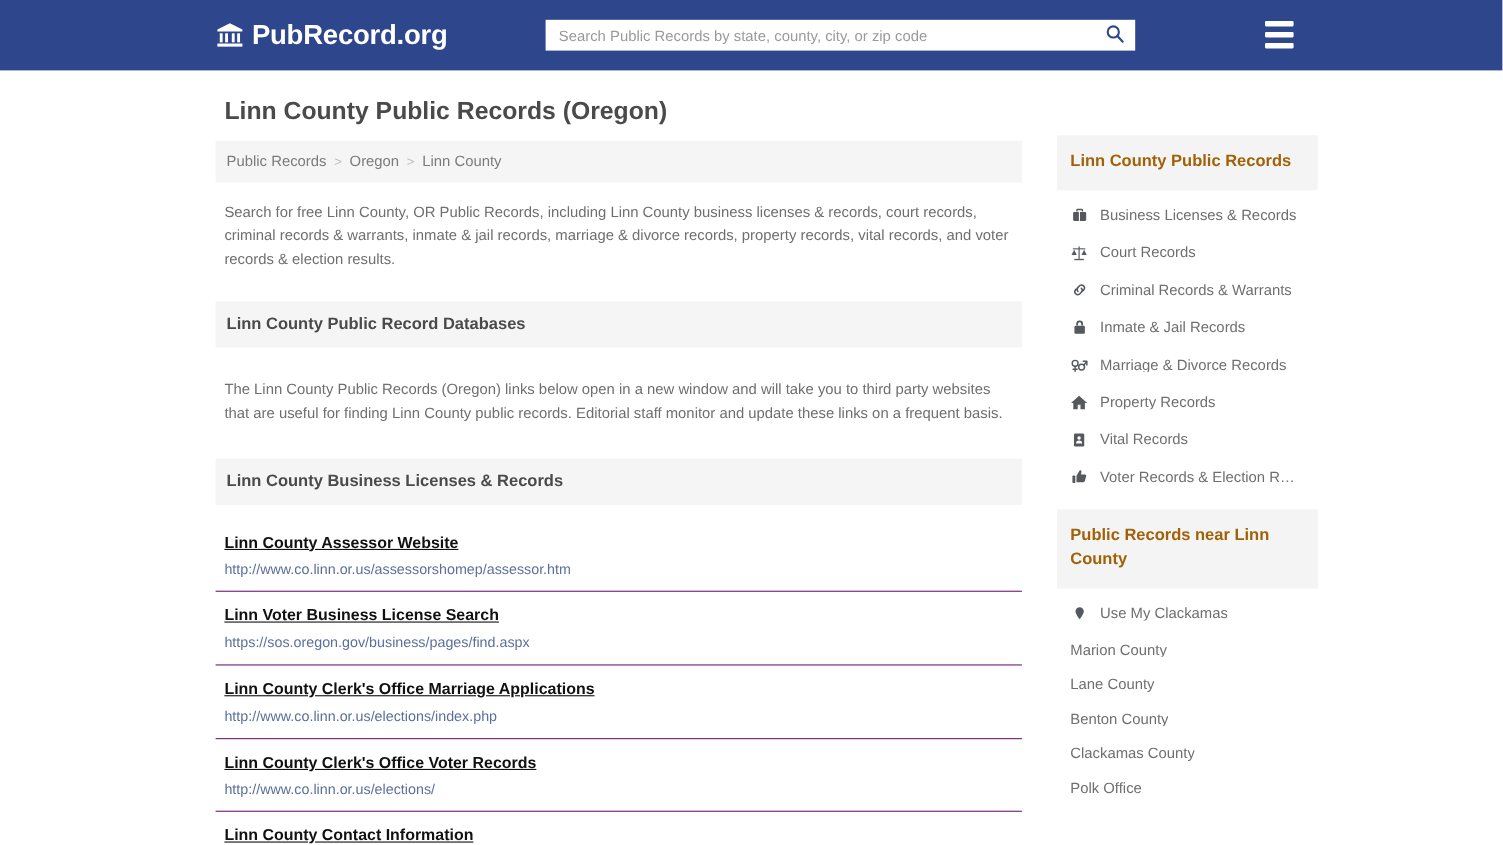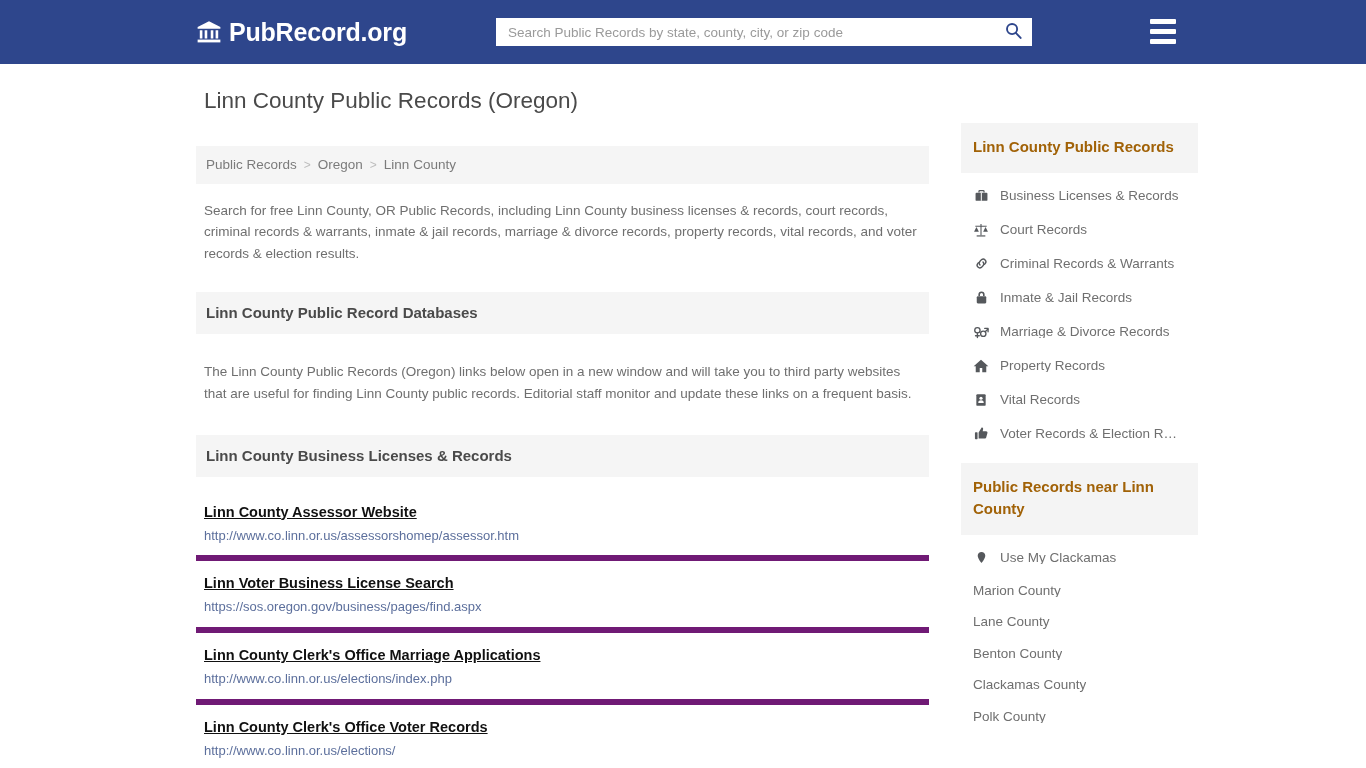--- a/index.html
+++ b/index.html
@@ -93,23 +93,23 @@
     gap: 32px;
     align-items: flex-start;
     padding-top: 23px;
   }
   .main-col { width: 733px; flex: 0 0 733px; }
   .side-col { width: 237px; flex: 0 0 237px; padding-top: 36px; }
 
   
   .page-title {
     font-size: 22.5px;
-    font-weight: normal;
+    font-weight: bold;
     color: #4a4a4a;
-    margin: 0 0 32px 8px;
+    margin: 0 0 14px 8px;
     line-height: 1.2;
   }
   .breadcrumb {
     background: #f5f5f5;
     padding: 12px 10px;
     font-size: 13.5px;
     color: #7b7b7b;
     display: flex;
     align-items: center;
     gap: 7px;
@@ -139,21 +139,21 @@
   }
   .section-note {
     font-size: 13.5px;
     line-height: 1.62;
     color: #6f6f6f;
     padding: 15px 8px 17px 8px;
     margin: 0;
   }
   .link-list { margin: 0; padding: 0; list-style: none; }
   .link-item {
-    border-bottom: 6px solid #701a75;
+    border-bottom: 1px solid #701a75;
     padding: 13px 8px 12px 8px;
   }
   .link-item:last-child { border-bottom: 0; }
   .link-title {
     display: inline-block;
     font-size: 14.5px;
     font-weight: bold;
     color: #111111;
     text-decoration: underline;
     line-height: 1.25;
@@ -434,21 +434,21 @@
           </li>
 
           <li>
             <a class="panel-link plain" href="#">
               <span class="label">Clackamas County</span>
             </a>
           </li>
 
           <li>
             <a class="panel-link plain" href="#">
-              <span class="label">Polk County</span>
+              <span class="label">Polk Office</span>
             </a>
           </li>
         </ul>
       </section>
     </aside>
 
   </div>
 </div>
 
 </body></html>

